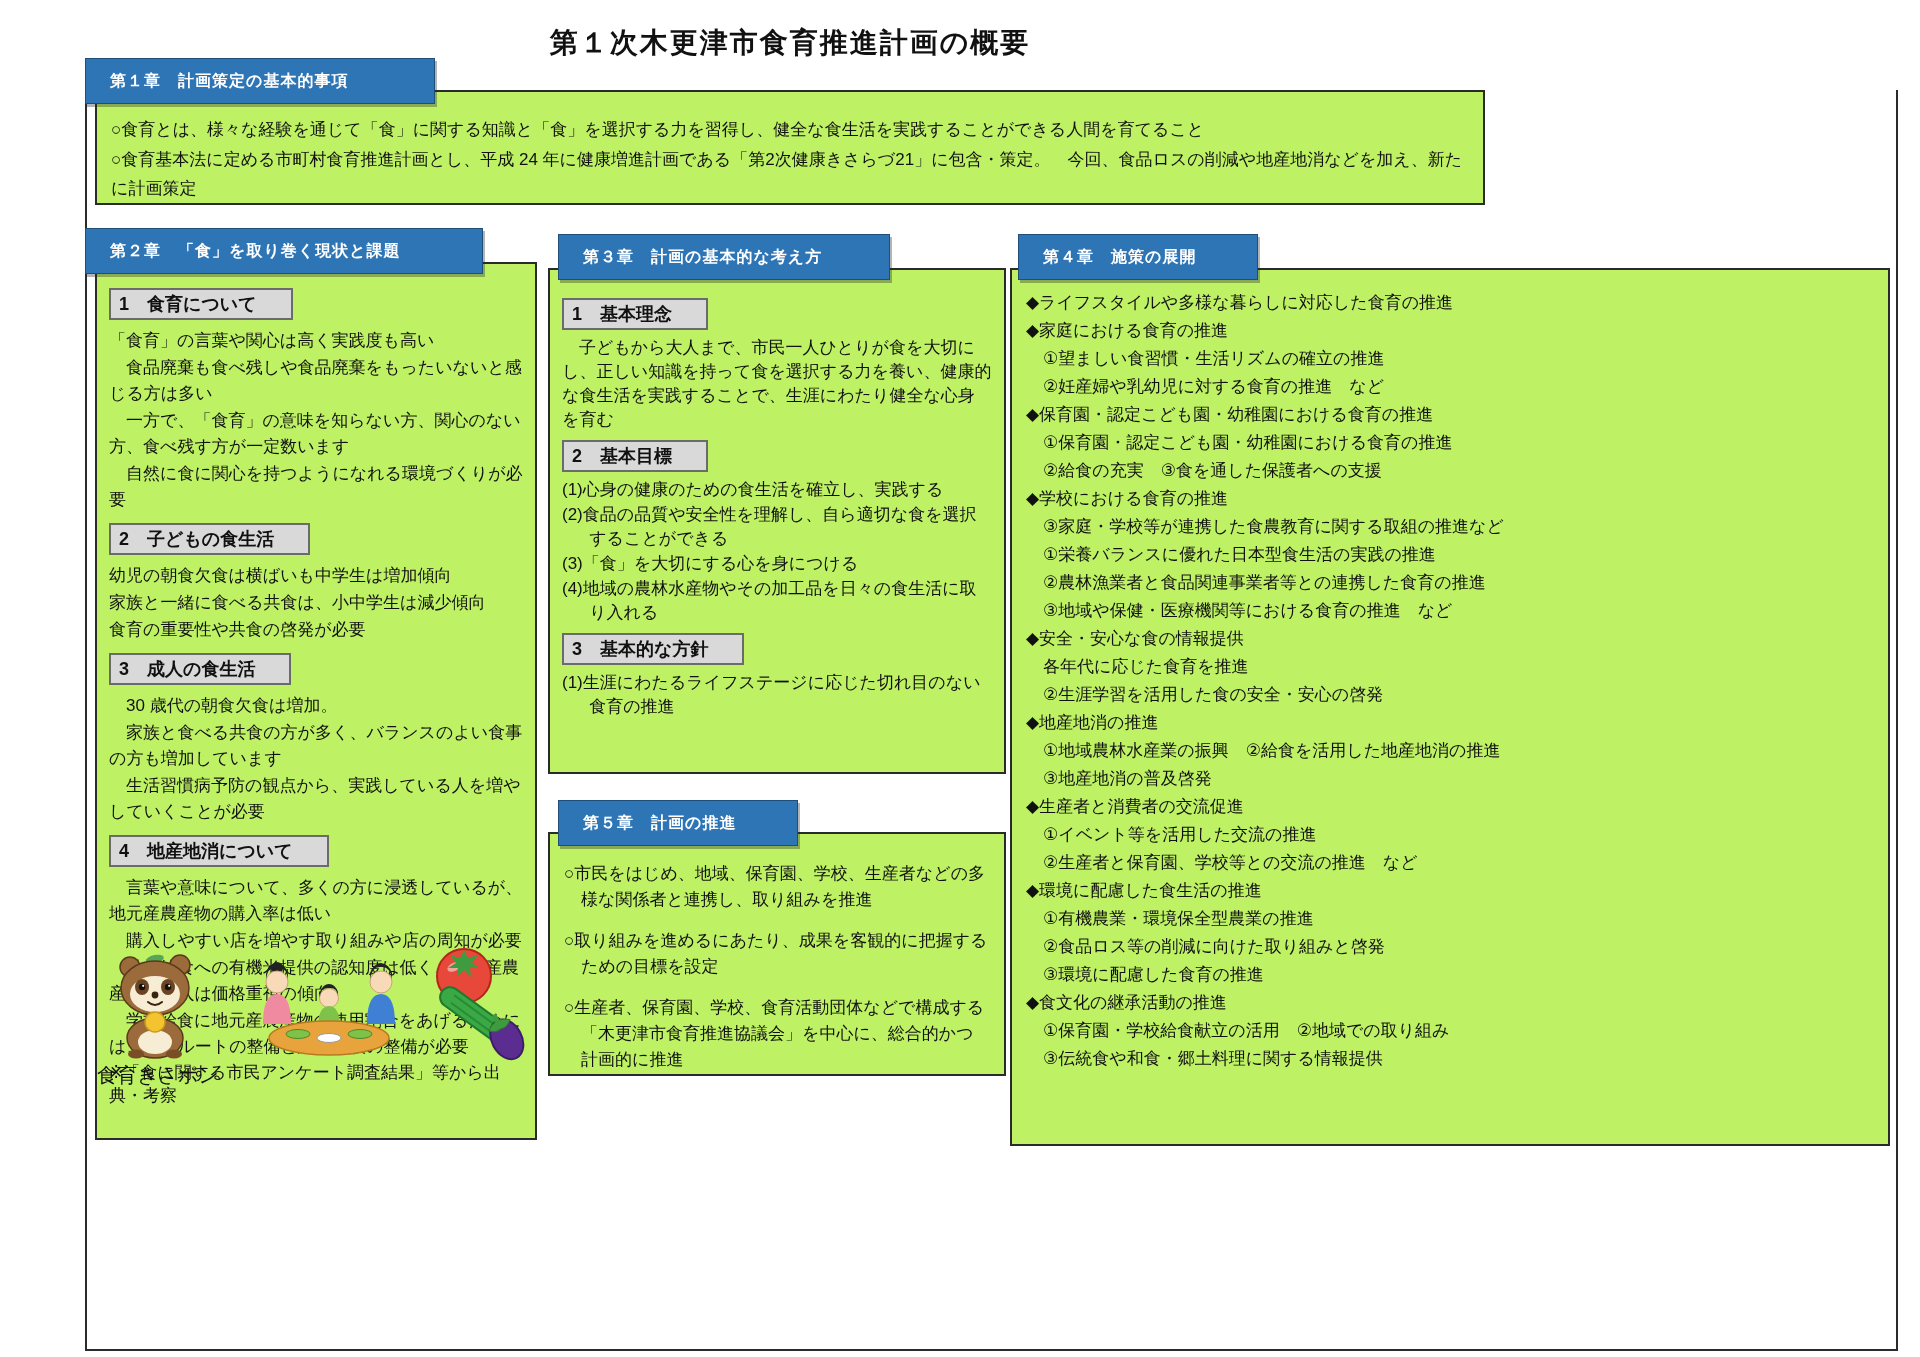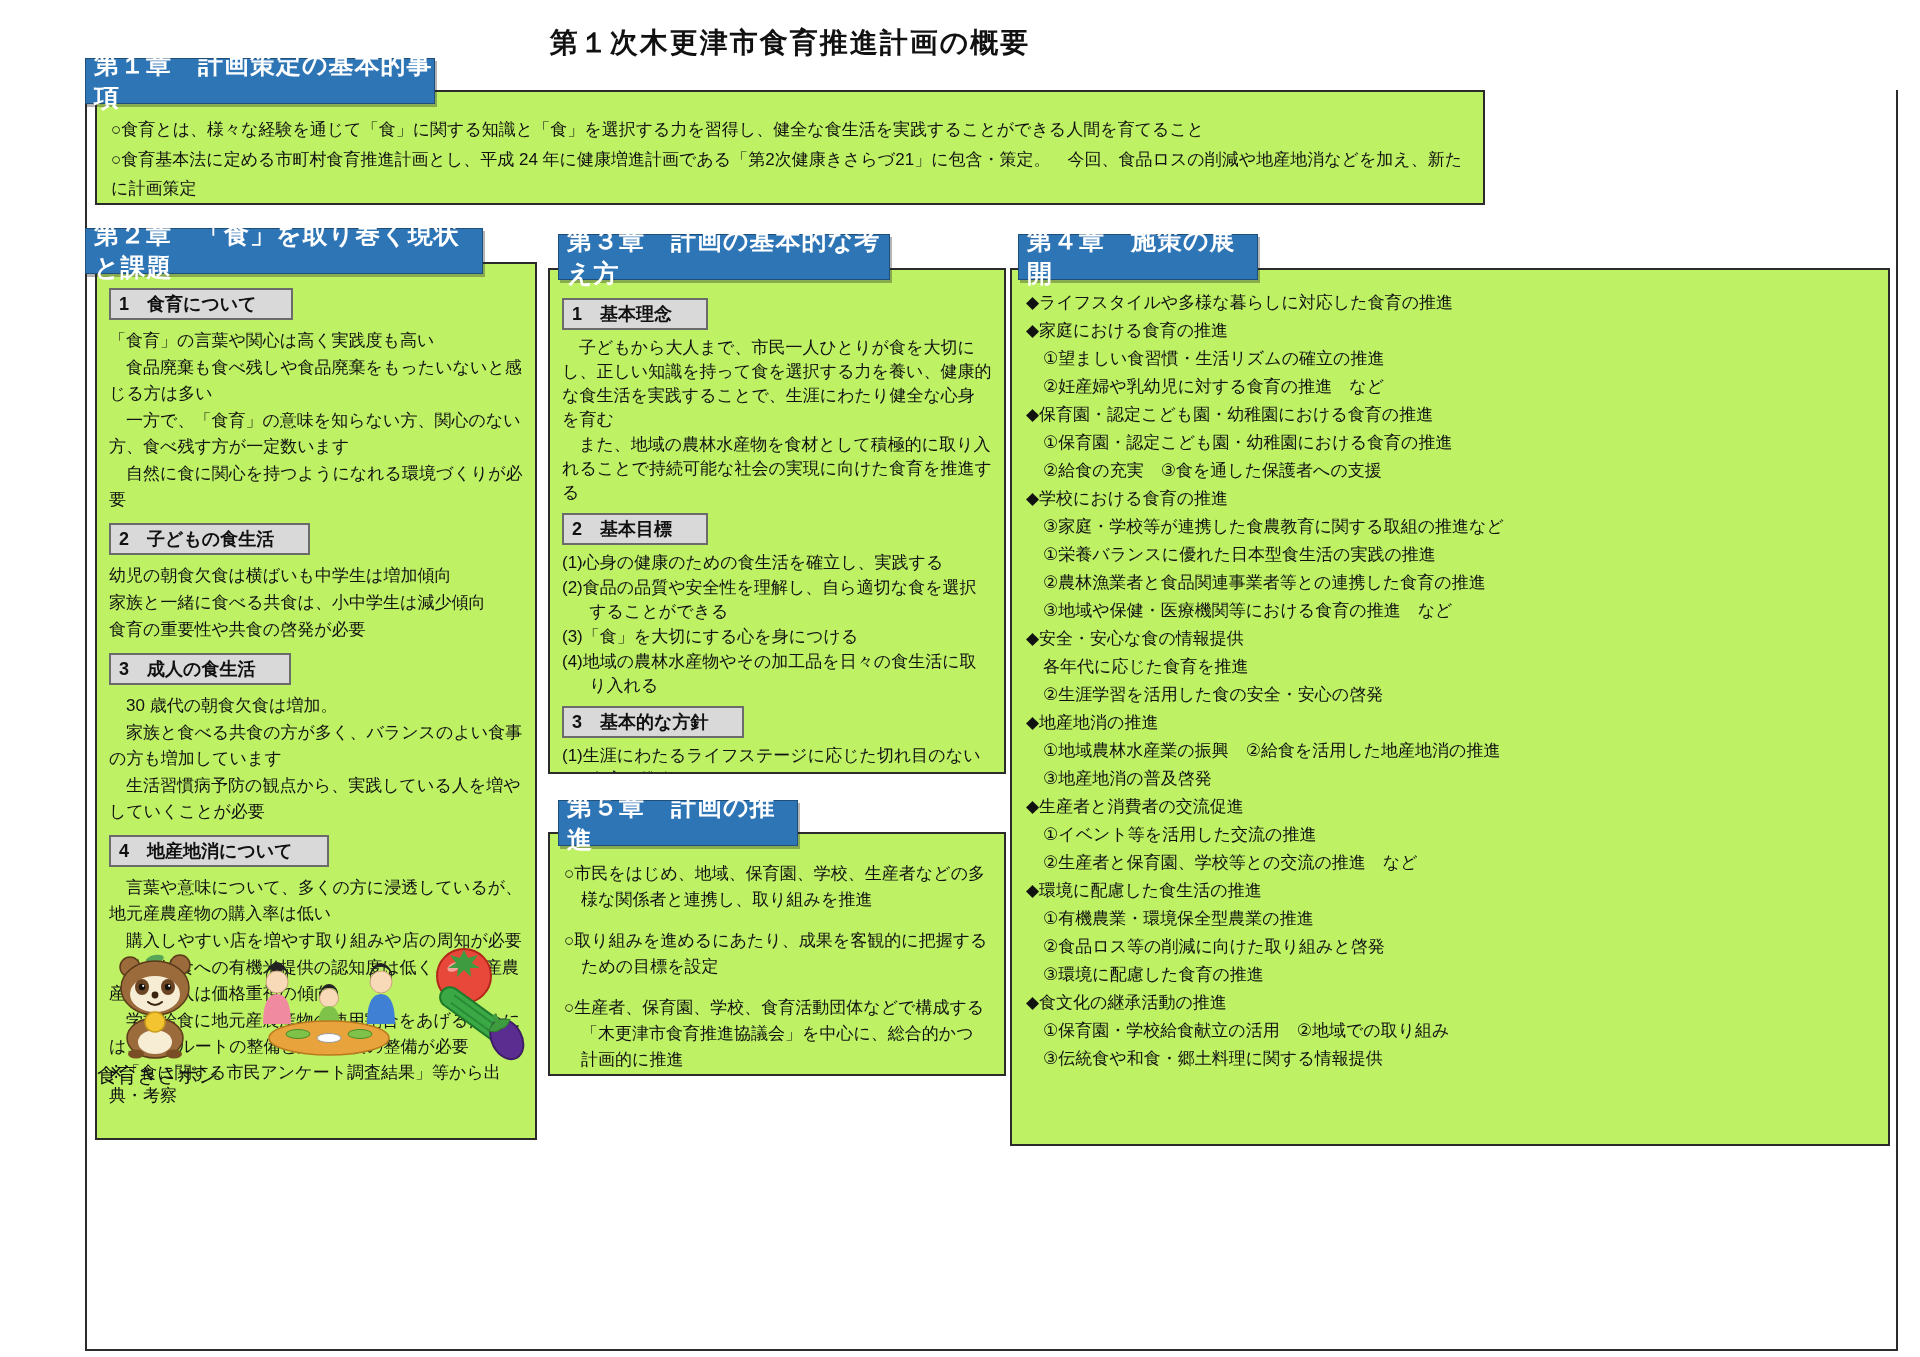--- a/index.html
+++ b/index.html
@@ -4,22 +4,22 @@
 <style>
   *{box-sizing:border-box;margin:0;padding:0}
   html,body{width:1920px;height:1357px}
   body{position:relative;background:#fff;color:#111;
        font-family:"Liberation Sans","DejaVu Sans",sans-serif;}
   .frame{position:absolute;left:85px;top:90px;width:1813px;height:1261px;
          border:2px solid #2b2b2b;border-top:none;z-index:0}
   .title{position:absolute;left:95px;top:24px;width:1390px;text-align:center;
          font-size:28px;font-weight:bold;letter-spacing:2px;z-index:4}
   .hdr{position:absolute;background:#2E75B6;border:1px solid #1F4E79;color:#fff;
-       font-weight:bold;font-size:25px;display:flex;align-items:center;
-       padding-left:8px;letter-spacing:1px;z-index:3;
+       font-weight:bold;font-size:16px;display:flex;align-items:center;
+       padding-left:24px;letter-spacing:1px;z-index:3;
        box-shadow:2px 3px 0 rgba(40,40,40,.35)}
   .box{position:absolute;background:#bef264;border:2px solid #2b2b2b;z-index:2;overflow:hidden}
   .sub{width:fit-content;background:#D9D9D9;border:2px solid #6b6b6b;
        font-weight:bold;font-size:18px;padding:2px 34px 2px 8px;margin:10px 0 8px 0}
   .p{font-size:17px;line-height:26px;margin:1px 0}
   
   #ch1-h{left:85px;top:58px;width:350px;height:46px}
   #ch1-box{left:95px;top:90px;width:1390px;height:115px;padding:22px 16px 6px 14px}
   #ch1-box .p{line-height:29px}
   
@@ -84,21 +84,20 @@
   <div class="p">　購入しやすい店を増やす取り組みや店の周知が必要</div>
   <div class="p">　学校給食への有機米提供の認知度は低く、地元産農産物の購入は価格重視の傾向</div>
   <div class="p">　学校給食に地元産農産物の使用割合をあげるためには、購入ルートの整備と給食施設の整備が必要</div>
   <div class="note">※「食に関する市民アンケート調査結果」等から出典・考察</div>
 </div>
 
 <div class="hdr" id="ch3-h">第３章　計画の基本的な考え方</div>
 <div class="box" id="ch3-box">
   <div class="sub">1　基本理念</div>
   <div class="p">　子どもから大人まで、市民一人ひとりが食を大切にし、正しい知識を持って食を選択する力を養い、健康的な食生活を実践することで、生涯にわたり健全な心身を育む</div>
-  <div class="p">　また、地域の農林水産物を食材として積極的に取り入れることで持続可能な社会の実現に向けた食育を推進する</div>
   <div class="sub">2　基本目標</div>
   <div class="p np">(1)心身の健康のための食生活を確立し、実践する</div>
   <div class="p np">(2)食品の品質や安全性を理解し、自ら適切な食を選択することができる</div>
   <div class="p np">(3)「食」を大切にする心を身につける</div>
   <div class="p np">(4)地域の農林水産物やその加工品を日々の食生活に取り入れる</div>
   <div class="sub">3　基本的な方針</div>
   <div class="p np">(1)生涯にわたるライフステージに応じた切れ目のない食育の推進</div>
 
 </div>
 

